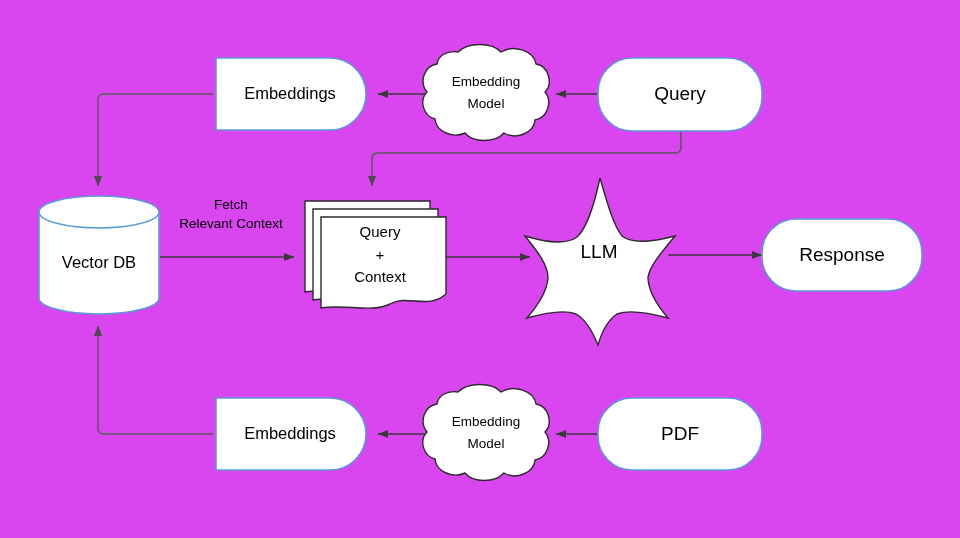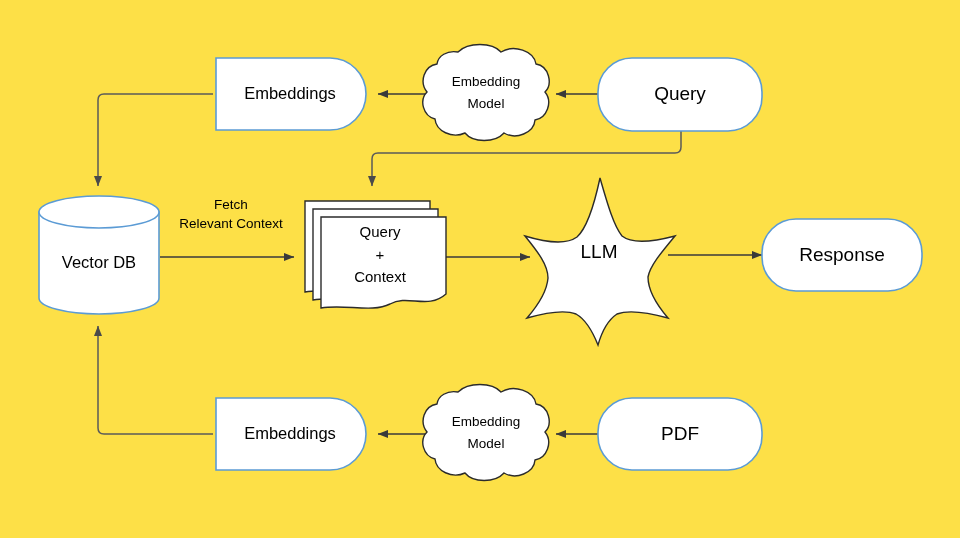--- a/index.html
+++ b/index.html
@@ -11,21 +11,21 @@
   body {
     width: 960px;
     height: 538px;
     overflow: hidden;
     font-family: "Liberation Sans", sans-serif;
   }
   #diagram-root {
     position: relative;
     width: 960px;
     height: 538px;
-    background: #fde047;
+    background: #d946ef;
     text-decoration: underline;
   }
   svg#flow {
     display: block;
     width: 960px;
     height: 538px;
   }
   .blue-stroke {
     stroke: #5b9bd5;
     stroke-width: 1.6;

